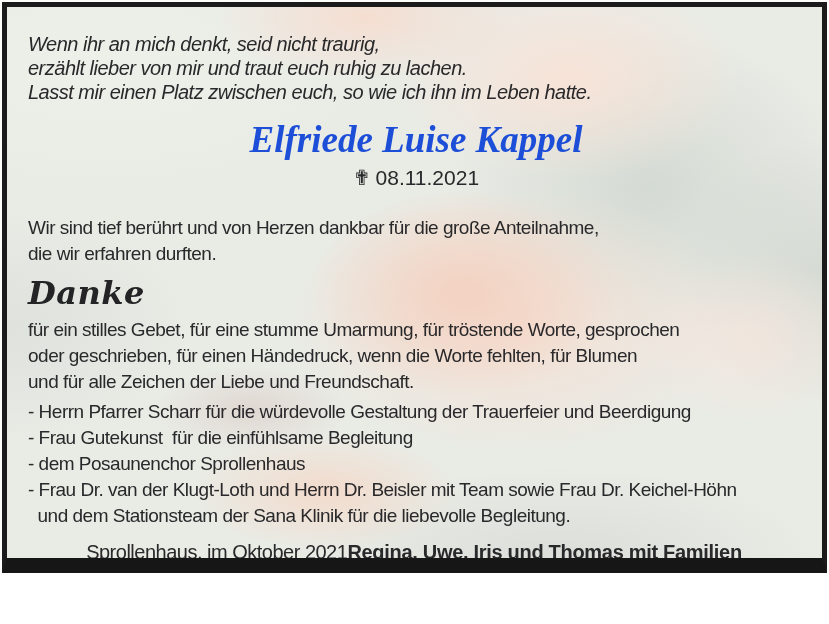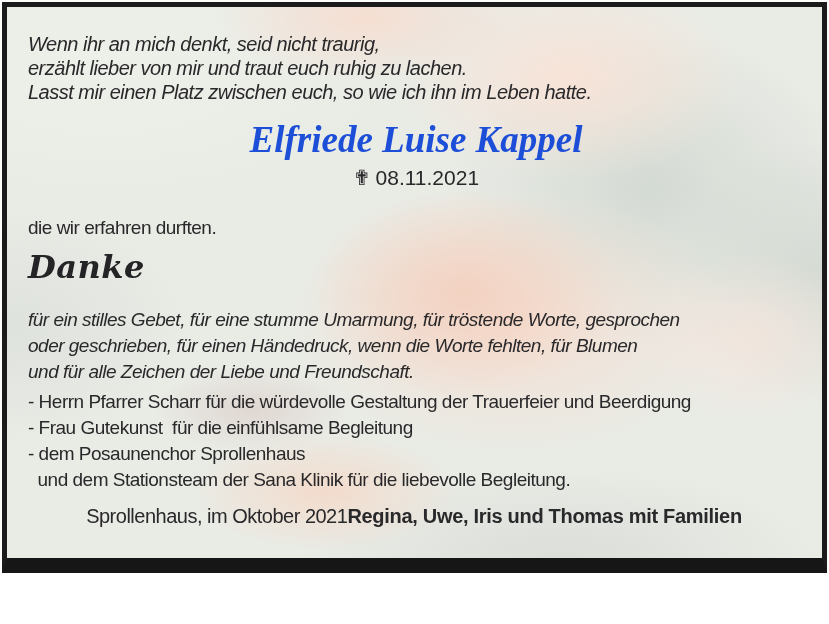--- a/index.html
+++ b/index.html
@@ -44,21 +44,21 @@
   }
   .date-line { margin-top:4px; text-align:center; font-size:21px; line-height:26px; letter-spacing:0; }
   .cross { font-size:21px; margin-right:5px; }
   .body-block .line { font-size:19px; line-height:26px; }
   .intro   { margin-top:24px; }
   .script-heading {
     margin:6px 0 0; font-family:"DejaVu Serif", serif; font-style:italic; font-weight:bold;
     font-size:32px; line-height:40px; letter-spacing:0.5px; color:#242325;
   }
   .script-heading.small { font-size:25px; line-height:32px; }
-  .thanks  { margin-top:20px;font-style:italic; }
+  .thanks  { margin-top:4px; }
   .thanks-list { margin-top:4px; }
   .footer {
     margin-top:10px; display:flex; justify-content:center; align-items:baseline;
     font-size:20px; line-height:26px; padding-right:4px;
   }
   .family { font-weight:bold; letter-spacing:-0.3px; }
 </style>
 </head>
 <body>
 
@@ -73,36 +73,38 @@
         <div class="line">Lasst mir einen Platz zwischen euch, so wie ich ihn im Leben hatte.</div>
       </div>
 
       <h1 class="name">Elfriede Luise Kappel</h1>
 
       <div class="date-line">
         <span class="cross">✟</span><span>08.11.2021</span>
       </div>
 
       <div class="body-block intro">
+        <div class="line">Wir sind tief berührt und von Herzen dankbar für die große Anteilnahme,</div>
         <div class="line">die wir erfahren durften.</div>
       </div>
 
       <h2 class="script-heading">Danke</h2>
 
       <div class="body-block thanks">
         <div class="line">für ein stilles Gebet, für eine stumme Umarmung, für tröstende Worte, gesprochen</div>
         <div class="line">oder geschrieben, für einen Händedruck, wenn die Worte fehlten, für Blumen</div>
         <div class="line">und für alle Zeichen der Liebe und Freundschaft.</div>
       </div>
 
 
       <div class="body-block thanks-list">
         <div class="line">- Herrn Pfarrer Scharr für die würdevolle Gestaltung der Trauerfeier und Beerdigung</div>
         <div class="line">- Frau Gutekunst  für die einfühlsame Begleitung</div>
         <div class="line">- dem Posaunenchor Sprollenhaus</div>
+        <div class="line">- Frau Dr. van der Klugt-Loth und Herrn Dr. Beisler mit Team sowie Frau Dr. Keichel-Höhn</div>
         <div class="line">  und dem Stationsteam der Sana Klinik für die liebevolle Begleitung.</div>
       </div>
 
       <div class="footer">
         <span>Sprollenhaus, im Oktober 2021</span>
         <span class="family">Regina, Uwe, Iris und Thomas mit Familien</span>
       </div>
 
     </div>
   </div>

